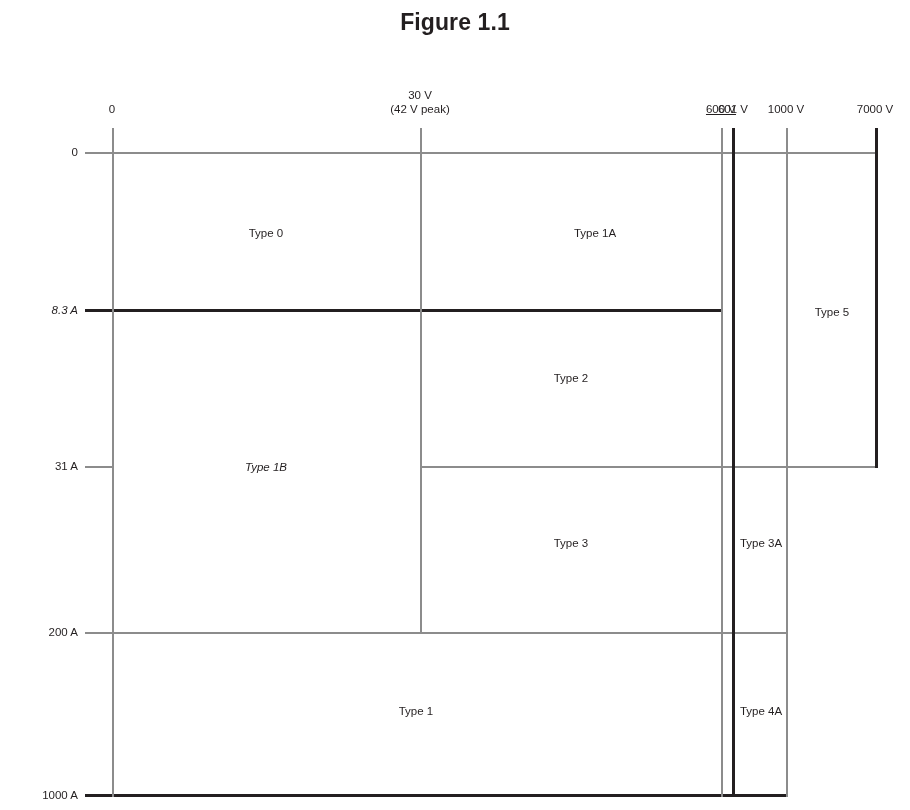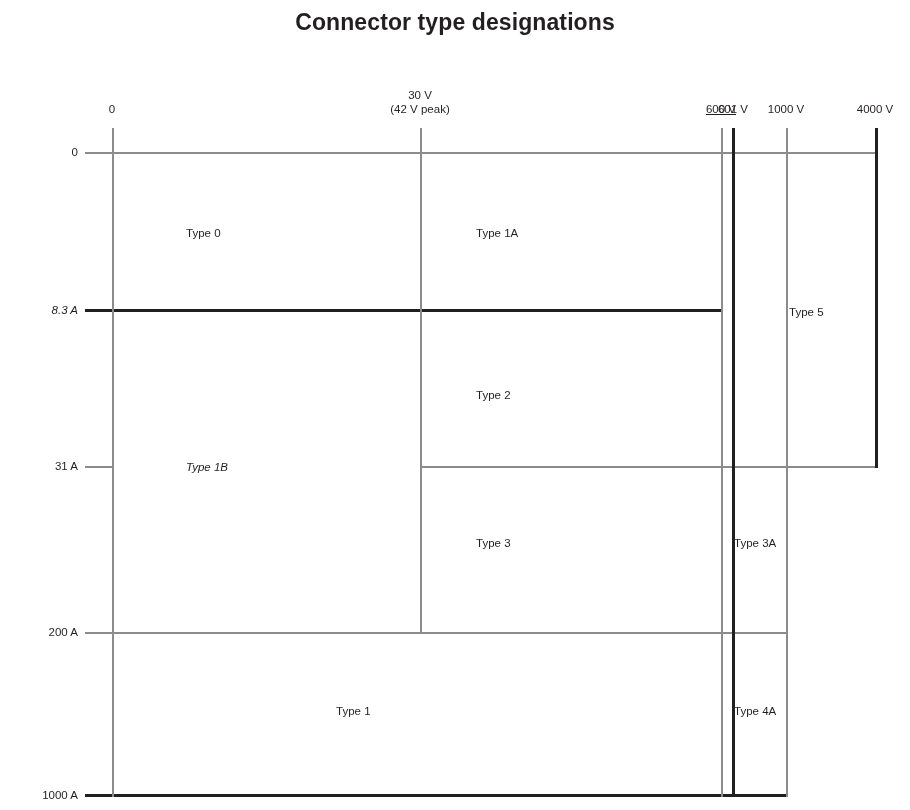--- a/index.html
+++ b/index.html
@@ -83,46 +83,46 @@
   }
 
   .region-label {
     position: absolute;
     font-size: 11.5px;
     line-height: 14px;
     color: #231f20;
     white-space: nowrap;
   }
   .region-label.centered {
-    text-align: left;
+    text-align: center;
   }
 </style>
 </head>
 <body>
 
 <div id="title-block">
-  <div class="title-line">Connector type designations</div>
+  <div class="title-line">Figure 1.1</div>
 </div>
 
 <div id="diagram">
 
   <div class="vlabel" style="left:92px; top:102px; width:40px;">0</div>
 
   <div class="vlabel two-line" style="left:370px; top:88px; width:100px;">
     <div>30 V</div>
     <div>(42 V peak)</div>
   </div>
 
   <div class="vlabel" style="left:681px; top:102px; width:80px;text-decoration:underline;">600 V</div>
 
   <div class="vlabel" style="left:707px; top:102px; width:52px;">601 V</div>
 
   <div class="vlabel" style="left:752px; top:102px; width:68px;">1000 V</div>
 
-  <div class="vlabel" style="left:841px; top:102px; width:68px;">4000 V</div>
+  <div class="vlabel" style="left:841px; top:102px; width:68px;">7000 V</div>
 
   <div class="alabel" style="left:10px; top:145px; width:68px;">0</div>
   <div class="alabel" style="left:10px; top:303px; width:68px;font-style:italic;">8.3 A</div>
   <div class="alabel" style="left:10px; top:459px; width:68px;text-align:right;">31 A</div>
   <div class="alabel" style="left:10px; top:625px; width:68px;">200 A</div>
   <div class="alabel" style="left:10px; top:788px; width:68px;">1000 A</div>
 
   <div class="tick" style="left:85px; top:152px; width:27px;"></div>
   <div class="tick dark" style="left:85px; top:309px; width:27px;"></div>
   <div class="tick" style="left:85px; top:466px; width:27px;"></div>
@@ -146,25 +146,25 @@
   <div class="ln v" style="left:721px; top:128px; height:669px;"></div>
 
   <div class="ln v dark" style="left:732px; top:128px; height:669px;"></div>
 
   <div class="ln v" style="left:786px; top:128px; height:669px;"></div>
 
   <div class="ln v dark" style="left:875px; top:128px; height:340px;"></div>
 
   <div class="region-label centered" style="left:186px; top:226px; width:160px;">Type 0</div>
 
-  <div class="region-label centered" style="left:476px; top:226px; width:190px;">Type 1A</div>
+  <div class="region-label centered" style="left:500px; top:226px; width:190px;">Type 1A</div>
 
   <div class="region-label centered" style="left:186px; top:460px; width:160px;font-style:italic;">Type 1B</div>
 
-  <div class="region-label centered" style="left:476px; top:388px; width:190px;">Type 2</div>
+  <div class="region-label centered" style="left:476px; top:371px; width:190px;">Type 2</div>
 
   <div class="region-label centered" style="left:476px; top:536px; width:190px;">Type 3</div>
 
   <div class="region-label centered" style="left:734px; top:536px; width:54px;">Type 3A</div>
 
   <div class="region-label centered" style="left:336px; top:704px; width:160px;">Type 1</div>
 
   <div class="region-label centered" style="left:734px; top:704px; width:54px;">Type 4A</div>
 
   <div class="region-label centered" style="left:789px; top:305px; width:86px;">Type 5</div>

